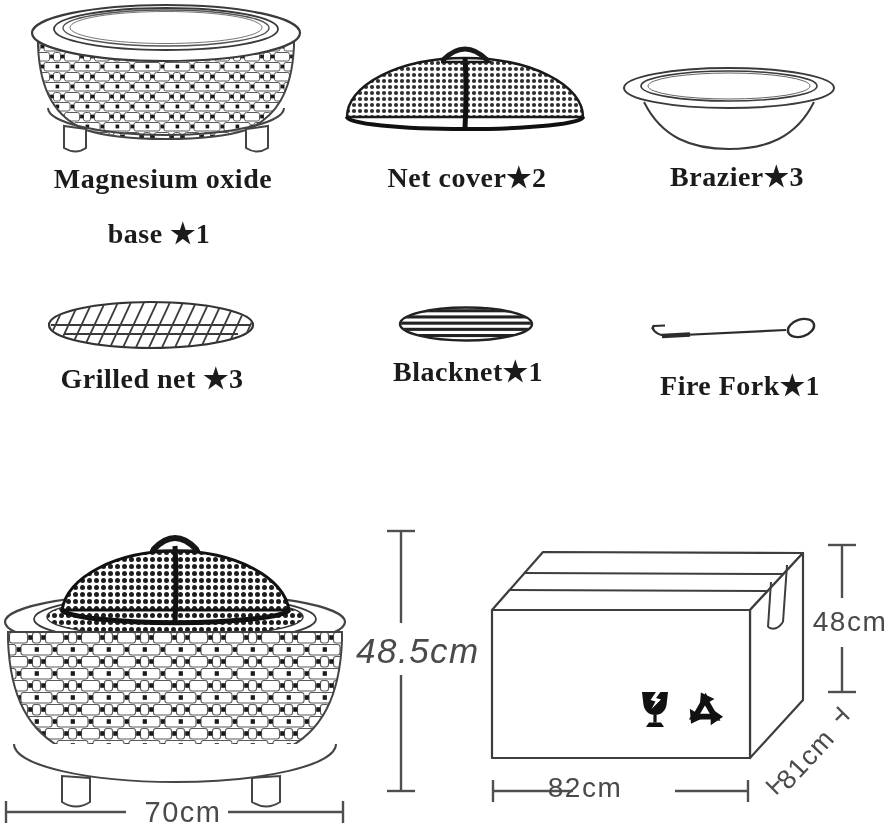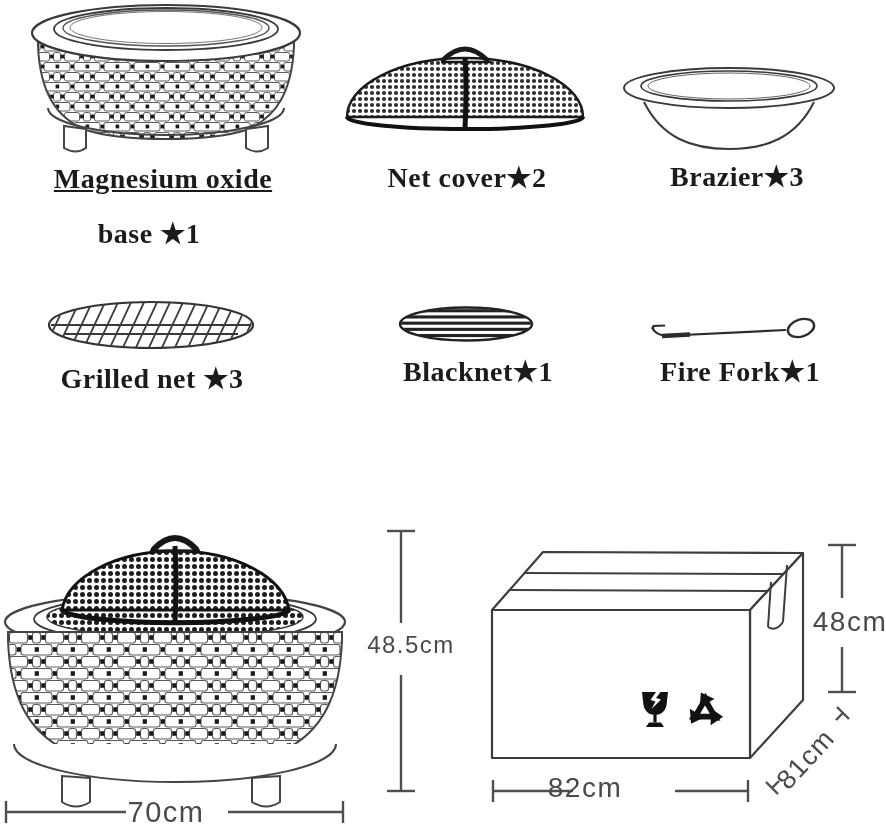--- a/index.html
+++ b/index.html
@@ -261,25 +261,25 @@
     <line x1="205" y1="256" x2="278" y2="256"></line>
     <line x1="278" y1="245" x2="278" y2="267"></line>
 
     <line x1="296" y1="247" x2="308" y2="259"></line>
     <line x1="302" y1="253" x2="309" y2="246"></line>
     <line x1="367" y1="172" x2="379" y2="184"></line>
     <line x1="373" y1="178" x2="366" y2="185"></line>
   </g>
 </svg>
 
-<div class="label" style="left:18px;top:163px;width:290px;text-decoration:underline;">Magnesium oxide</div>
-<div class="label" style="left:4px;top:217px;width:290px;text-align:center;">base ★1</div>
+<div class="label" style="left:18px;top:163px;width:290px;">Magnesium oxide</div>
+<div class="label" style="left:14px;top:217px;width:290px;text-align:center;">base ★1</div>
 <div class="label" style="left:355px;top:161px;width:224px;">Net cover★2</div>
 <div class="label" style="left:627px;top:160px;width:220px;">Brazier★3</div>
 <div class="label" style="left:40px;top:362px;width:224px;">Grilled net ★3</div>
-<div class="label" style="left:383px;top:355px;width:190px;">Blacknet★1</div>
-<div class="label" style="left:633px;top:355px;width:214px;">Fire Fork★1</div>
-
-<div class="dim" style="left:356px;top:631px;width:110px;font-size:24px;">48.5cm</div>
-<div class="dim" style="left:121px;top:796px;width:90px;font-size:29px;">70cm</div>
+<div class="label" style="left:373px;top:355px;width:190px;">Blacknet★1</div>
+<div class="label" style="left:633px;top:369px;width:214px;">Fire Fork★1</div>
+
+<div class="dim" style="left:356px;top:631px;width:110px;font-size:35px;font-style:italic;">48.5cm</div>
+<div class="dim" style="left:138px;top:796px;width:90px;font-size:29px;">70cm</div>
 <div class="dim" style="left:808px;top:606px;width:84px;">48cm</div>
 <div class="dim" style="left:540px;top:772px;width:90px;">82cm</div>
 <div class="dim dim-rot" style="left:764px;top:744px;width:84px;font-size:27px;">81cm</div>
 
 </body></html>

